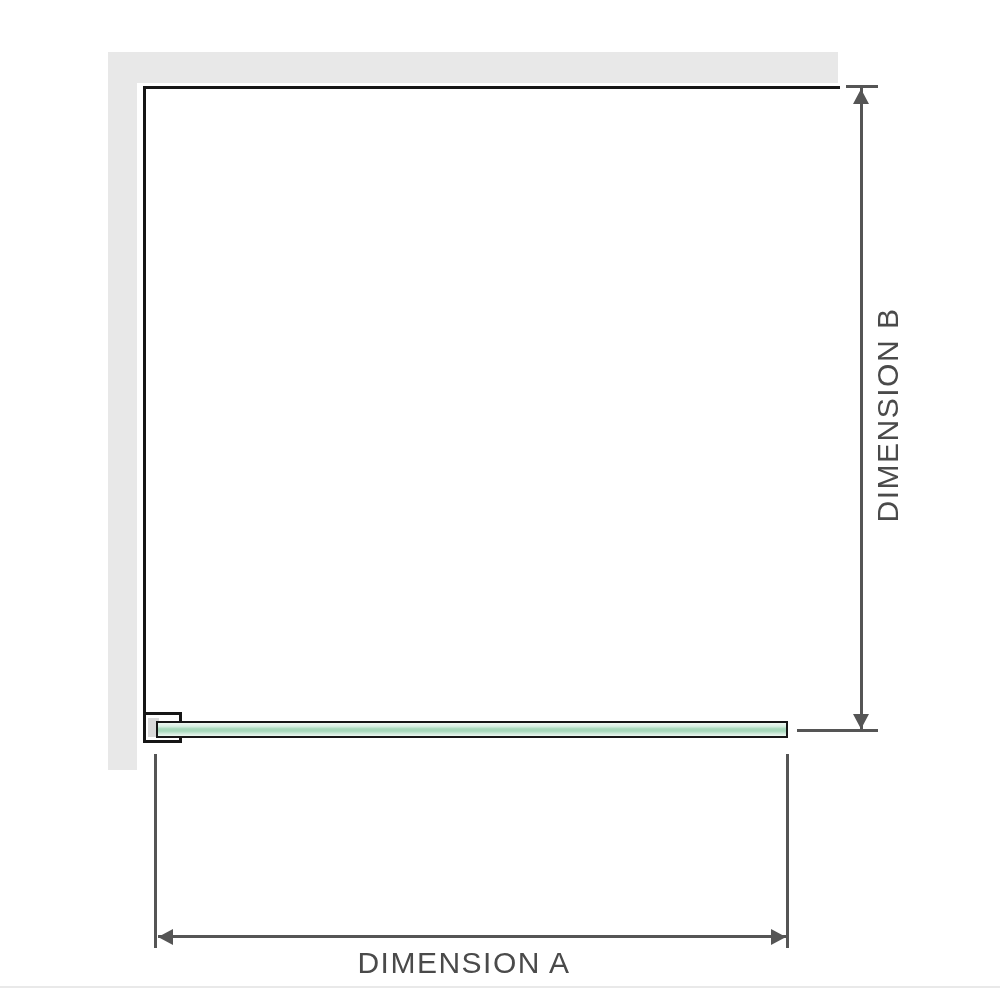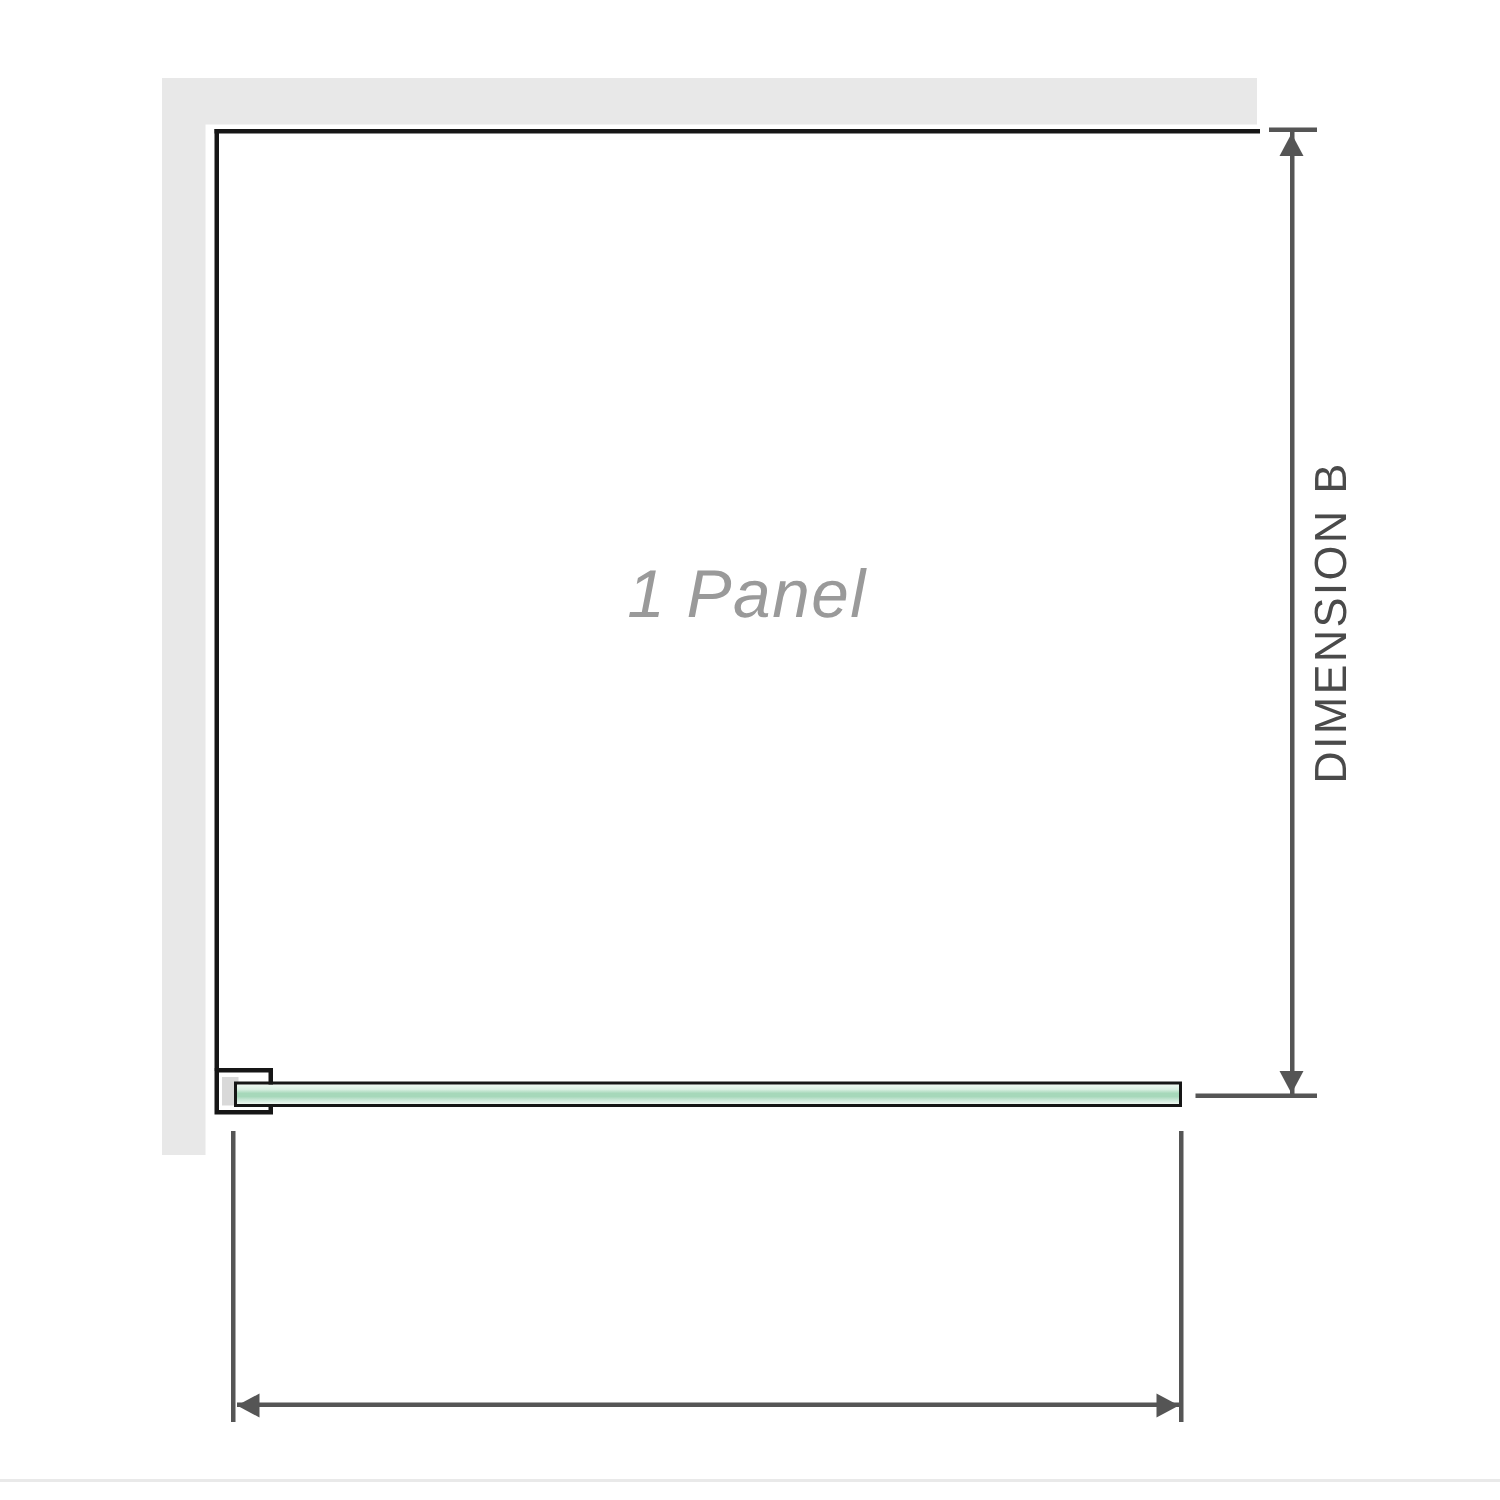--- a/index.html
+++ b/index.html
@@ -92,35 +92,35 @@
 <body>
 
 <div id="stage">
 
   <div class="abs wall wall-h"></div>
   <div class="abs wall wall-v"></div>
 
   <div class="abs edge edge-top"></div>
   <div class="abs edge edge-left"></div>
 
-  <div class="abs panel-label">1 Panel</div>
 
   <div class="abs bracket">
     <div class="bracket-block"></div>
   </div>
   <div class="abs glass"></div>
 
   <div class="abs dim dimb-tick-top"></div>
   <div class="abs dim dimb-tick-bottom"></div>
   <div class="abs dim dimb-line"></div>
   <div class="abs tri tri-up"></div>
   <div class="abs tri tri-down"></div>
   <div class="abs dim-label dimb-label">DIMENSION B</div>
 
   <div class="abs dim dima-ext-left"></div>
   <div class="abs dim dima-ext-right"></div>
   <div class="abs dim dima-line"></div>
   <div class="abs tri tri-left"></div>
   <div class="abs tri tri-right"></div>
+  <div class="abs dim-label dima-label">DIMENSION A</div>
 
   <div class="abs baseline"></div>
 
 </div>
 
 </body></html>

